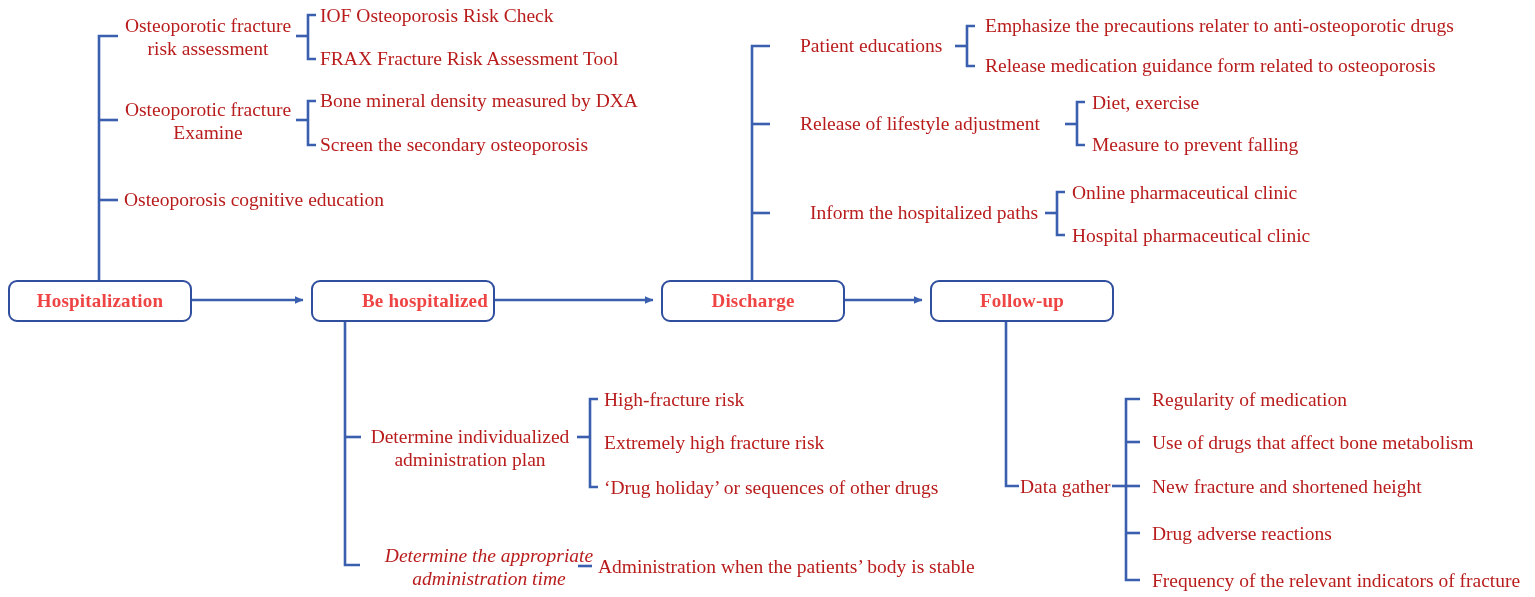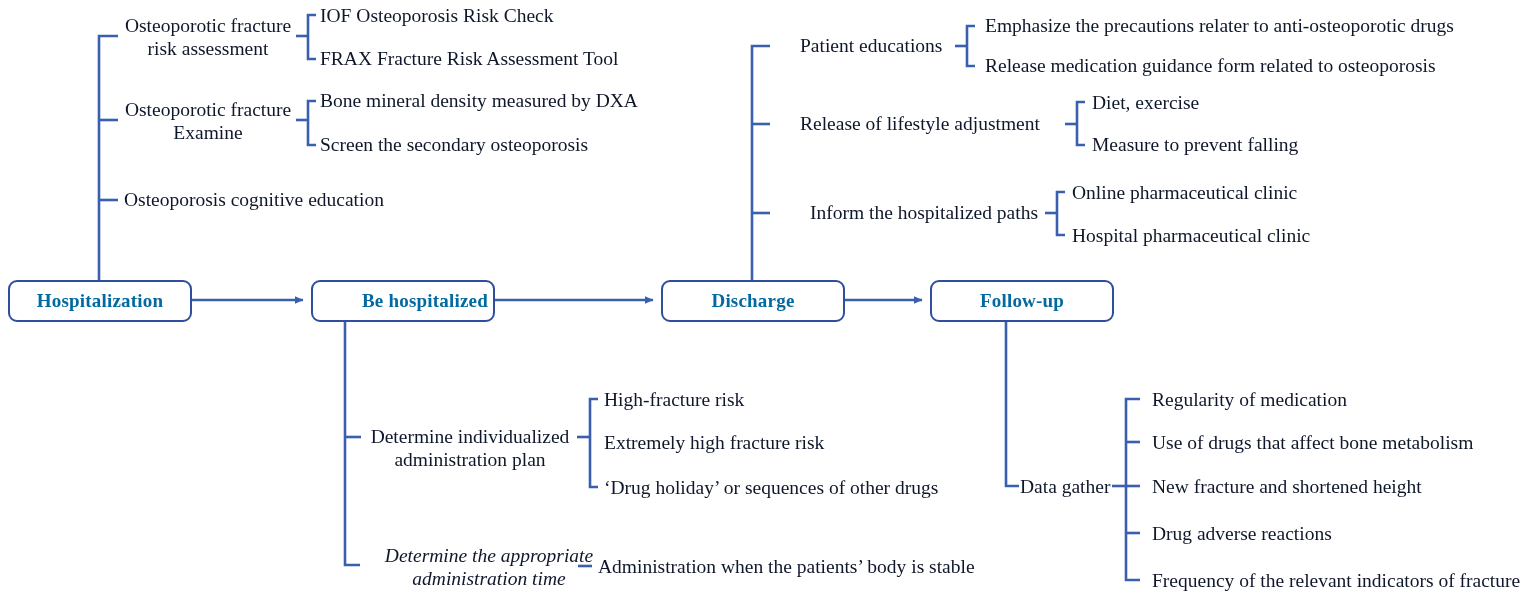--- a/index.html
+++ b/index.html
@@ -28,28 +28,28 @@
     position: absolute;
     box-sizing: border-box;
     border: 2px solid #2F4E9E;
     border-radius: 9px;
     background: #ffffff;
     display: flex;
     align-items: center;
     justify-content: center;
     font-weight: bold;
     font-size: 19px;
-    color: #0369a1;
+    color: #ef4444;
     letter-spacing: 0.2px;
     z-index: 3;
   }
   .lbl {
     position: absolute;
     font-size: 19.5px;
-    color: #0f172a;
+    color: #b91c1c;
     line-height: 1.17;
     white-space: pre;
     z-index: 2;
   }
   .lbl.center {
     text-align: center;
   }
   .lbl.left {
     text-align: left;
   }

